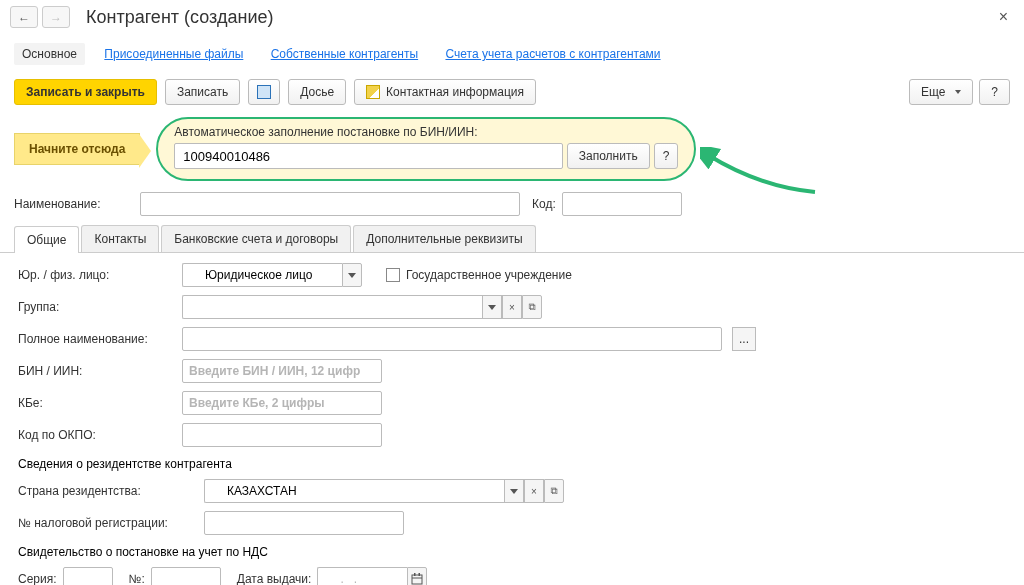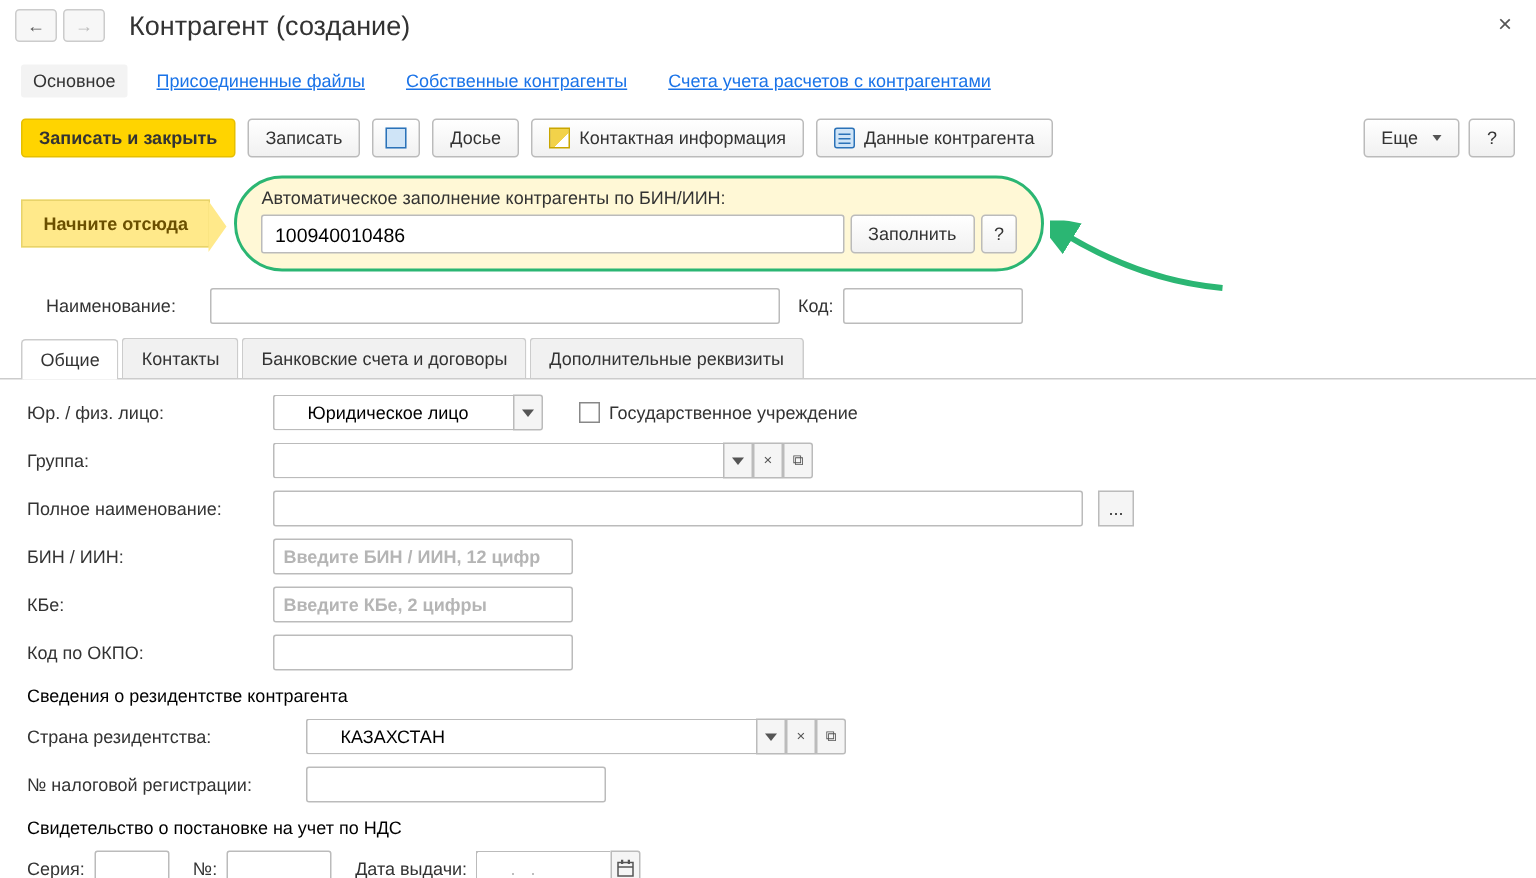--- a/index.html
+++ b/index.html
@@ -24,21 +24,21 @@
   .startblock-wrap { padding: 0 14px 8px 14px; position: relative; }
   .startblock { display:flex; align-items:center; gap:0; }
   .start-pointer { background:#ffe98a; border:1px solid #e8d36a; padding:8px 14px; font-weight:600; color:#6b5000; position:relative; }
   .start-pointer::after{content:"";position:absolute;right:-12px;top:0;bottom:0;width:0;height:0;border-top:17px solid transparent;border-bottom:17px solid transparent;border-left:12px solid #ffe98a;}
   .autofill { flex:1; border:2px solid #2bb673; border-radius:32px; background:#fff8d6; padding:6px 16px 10px 16px; margin-left:16px; max-width:540px; position:relative;}
   .autofill-label{font-size:12px;color:#333;margin-bottom:4px;}
   .autofill-row{display:flex;align-items:center;gap:4px;}
   .autofill-row input{flex:1;height:26px;border:1px solid #bbb;border-radius:2px;padding:0 8px;font-size:13px;background:#fff;}
   .green-arrow { position: absolute; left: 700px; top: 30px; pointer-events:none; }
   .field-row{display:flex;align-items:center;padding:3px 14px;gap:6px;}
-  .field-row .lbl{width:120px;color:#333;text-align:center;}
+  .field-row .lbl{width:120px;color:#333;text-align:left;}
   .txt{height:24px;border:1px solid #bbb;border-radius:2px;padding:0 6px;font-size:12px;font-weight:bold;}
   .tabs{display:flex;padding:6px 14px 0 14px;border-bottom:1px solid #ccc;}
   .tab{padding:6px 12px;border:1px solid #ccc;border-bottom:none;border-top-left-radius:3px;border-top-right-radius:3px;background:#f1f1f1;margin-right:2px;cursor:pointer;font-size:12px;color:#333;}
   .tab.active{background:#fff;position:relative;top:1px;}
   .form-area{padding:10px 18px;}
   .frow{display:flex;align-items:center;margin-bottom:8px;gap:6px;}
   .frow .flbl{width:158px;color:#333;}
   .combo{display:flex;align-items:stretch;}
   .combo input{height:24px;border:1px solid #bbb;border-right:none;border-radius:2px 0 0 2px;padding:0 22px;font-size:12px;}
   .combo .cbtn{width:20px;border:1px solid #bbb;background:#f5f5f5;display:flex;align-items:center;justify-content:center;font-size:10px;color:#555;cursor:pointer;}
@@ -71,38 +71,34 @@
   <div class="btn primary">Записать и закрыть</div>
   <div class="btn">Записать</div>
   <div class="btn iconbtn">
       <span class="icon-sq"></span>
     </div>
   <div class="btn">Досье</div>
   <div class="btn">
     <span class="icon-pencil"></span>
     <span>Контактная информация</span>
   </div>
-  <div class="btn">
-    <span class="icon-db"></span>
-    <span>Данные контрагента</span>
-  </div>
   <div class="toolbar-right">
     <div class="btn">
       <span>Еще</span>
       <span class="dropdown-caret"></span>
     </div>
     <div class="btn">?</div>
   </div>
 </div>
 
 <div class="startblock-wrap">
   <div class="startblock">
     <div class="start-pointer">Начните отсюда</div>
     <div class="autofill">
-      <div class="autofill-label">Автоматическое заполнение контрагенты по БИН/ИИН:</div>
+      <div class="autofill-label">Автоматическое заполнение постановке по БИН/ИИН:</div>
       <div class="autofill-row">
         <input type="text" value="100940010486" style="">
         <div class="btn">Заполнить</div>
         <div class="btn iconbtn">?</div>
       </div>
     </div>
   </div>
   <svg class="green-arrow" width="120" height="50">
     <defs>
         <marker id="ah" markerWidth="10" markerHeight="10" refX="2" refY="3" orient="auto">

